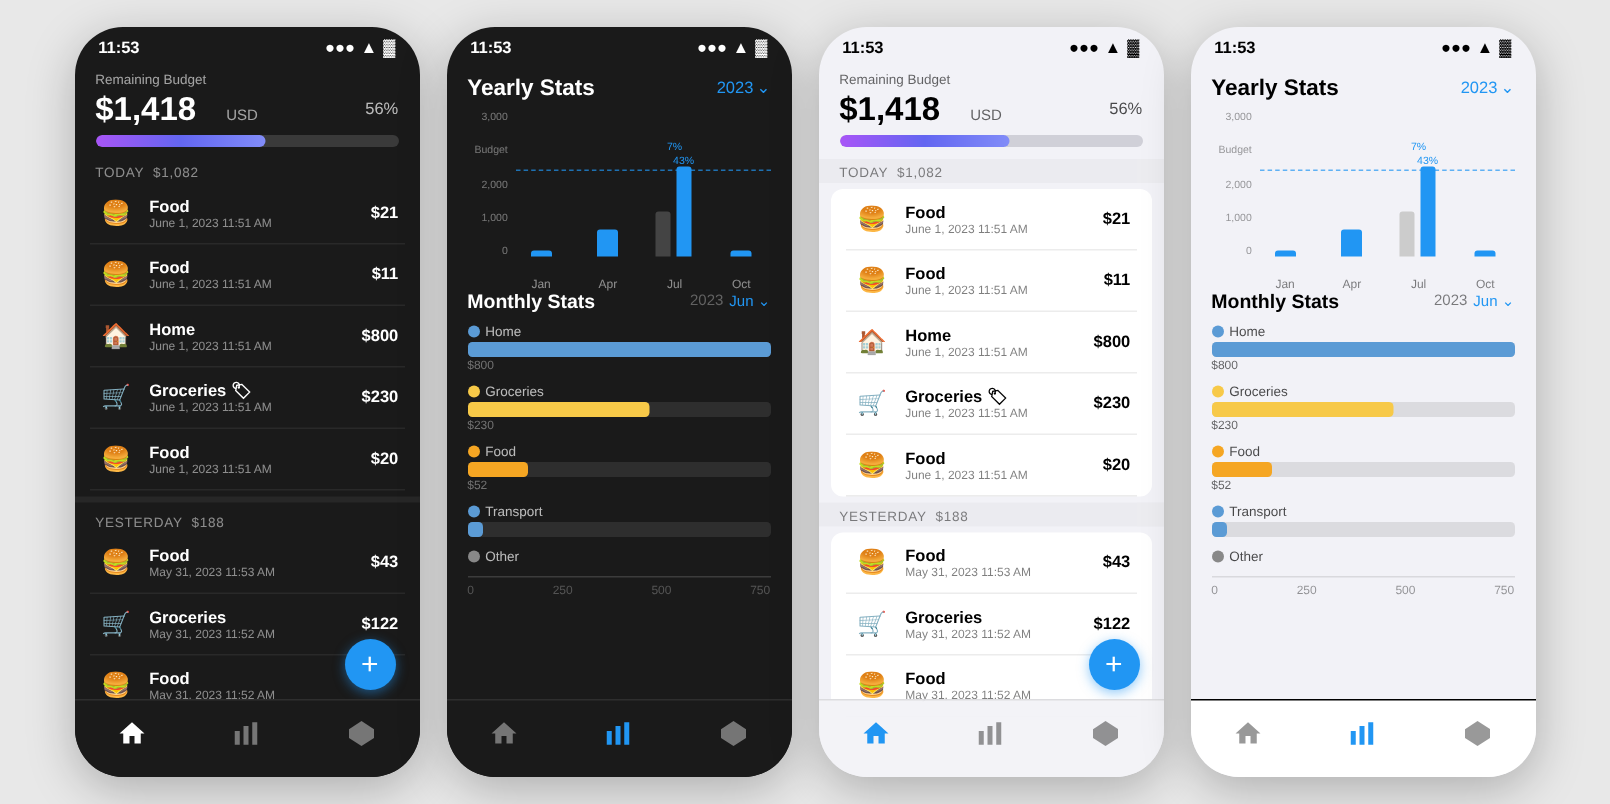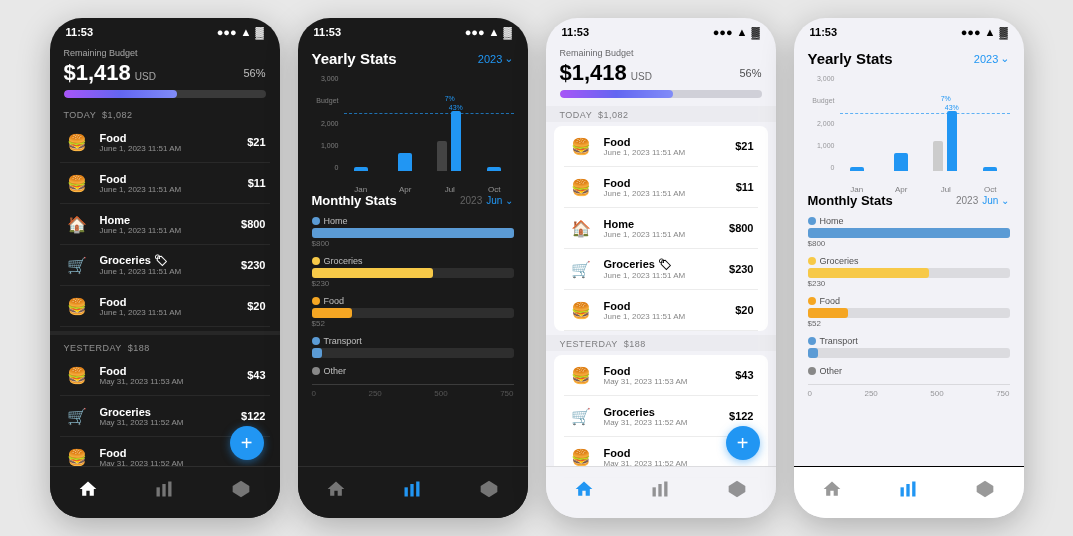--- a/index.html
+++ b/index.html
@@ -76,20 +76,21 @@
       font-weight: 700;
       display: flex;
       align-items: baseline;
       gap: 4px;
     }
 
     .budget-usd {
       font-size: 10px;
       font-weight: 400;
       opacity: 0.6;
+      margin-left: 16px;
     }
 
     .budget-percent {
       margin-left: auto;
       font-size: 11px;
       opacity: 0.7;
     }
 
     .budget-row {
       display: flex;

